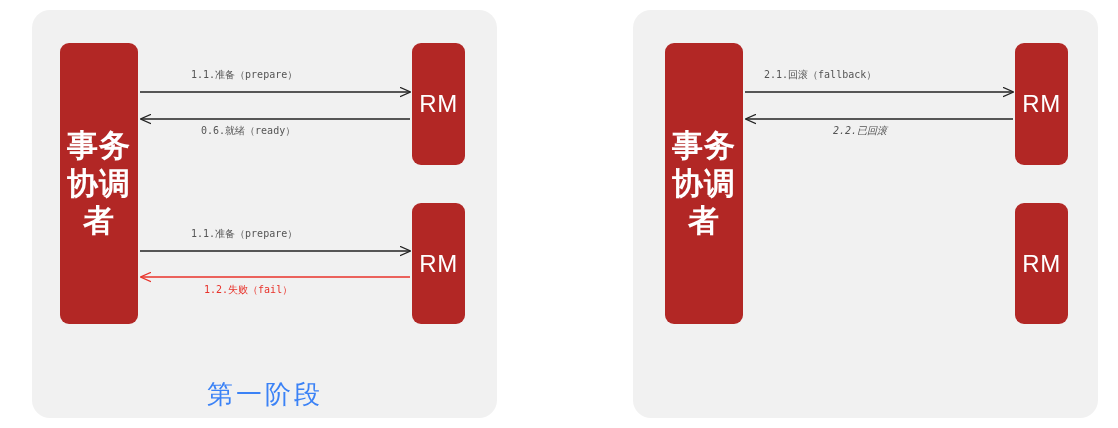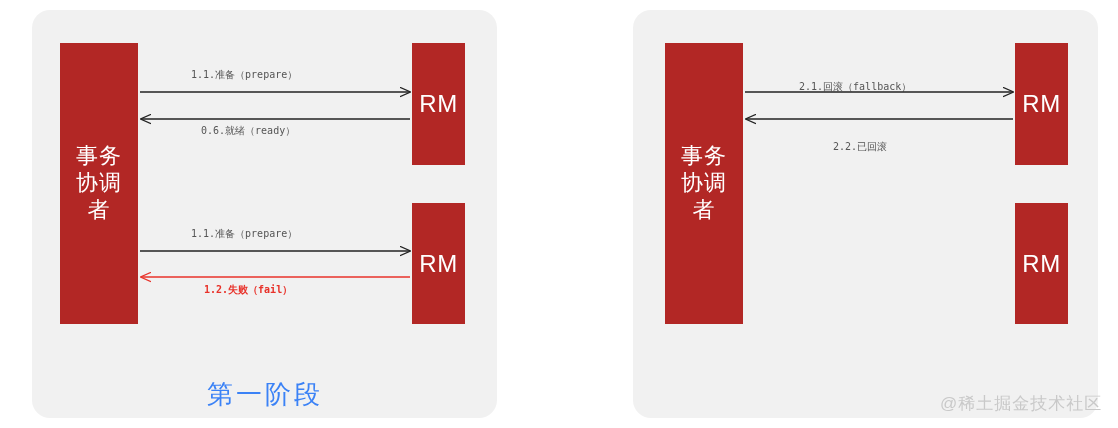--- a/index.html
+++ b/index.html
@@ -30,26 +30,27 @@
 
   .actor-box {
     position: absolute;
     background: #b22725;
     color: #ffffff;
     display: flex;
     align-items: center;
     justify-content: center;
     text-align: center;
     box-sizing: border-box;
+    border-radius: 9px;
   }
   .coordinator {
-    font-size: 22px;
+    font-size: 31px;
     line-height: 1.22;
     letter-spacing: 1px;
-    font-weight: 400;
+    font-weight: 700;
   }
   .coordinator .ln { display: block; }
   .rm {
     font-size: 24px;
     font-weight: 400;
     letter-spacing: 0.5px;
   }
 
   
   #coord-left { left: 60px; top: 43px; width: 78px; height: 281px; }
@@ -62,21 +63,21 @@
   #rm-right-2  { left: 1015px; top: 203px; width: 53px; height: 121px; }
 
   .msg-label {
     position: absolute;
     font-family: "DejaVu Sans Mono", "Liberation Mono", monospace;
     font-size: 10px;
     color: #555555;
     white-space: nowrap;
     letter-spacing: 0px;
   }
-  .msg-label.fail { color: #e8322a; font-weight: 700; }
+  .msg-label.fail { color: #e8322a; font-weight: 400; }
 
   .caption {
     position: absolute;
     font-size: 26px;
     color: #3b82f6;
     letter-spacing: 3px;
     white-space: nowrap;
   }
   #caption-phase1 { left: 207px; top: 377px; }
   #caption-phase2 { left: 811px; top: 377px; }
@@ -130,25 +131,24 @@
     <span>
       <span class="ln">事务</span>
       <span class="ln">协调</span>
       <span class="ln">者</span>
     </span>
   </div>
 
   <div class="actor-box rm" id="rm-right-1">RM</div>
   <div class="actor-box rm" id="rm-right-2">RM</div>
 
-  <div class="msg-label" style="left:799px; top:68px;margin-top:12px;">2.1.回滚（fallback）</div>
-  <div class="msg-label" style="left:833px; top:140px;">2.2.已回滚</div>
+  <div class="msg-label" style="left:764px; top:68px;">2.1.回滚（fallback）</div>
+  <div class="msg-label" style="left:833px; top:124px;font-style:italic;">2.2.已回滚</div>
 
 
-  <div class="watermark">@稀土掘金技术社区</div>
 
   <svg class="arrows" viewBox="0 0 1118 428">
     <defs>
       <marker id="ah-dark-r" markerWidth="11" markerHeight="11" refX="10" refY="5.5" orient="auto" markerUnits="userSpaceOnUse">
         <path d="M0,0.8 L10.5,5.5 L0,10.2" fill="none" stroke="#222" stroke-width="1.2"></path>
       </marker>
       <marker id="ah-dark-l" markerWidth="11" markerHeight="11" refX="10" refY="5.5" orient="auto" markerUnits="userSpaceOnUse">
         <path d="M0,0.8 L10.5,5.5 L0,10.2" fill="none" stroke="#222" stroke-width="1.2"></path>
       </marker>
       <marker id="ah-red-l" markerWidth="11" markerHeight="11" refX="10" refY="5.5" orient="auto" markerUnits="userSpaceOnUse">

